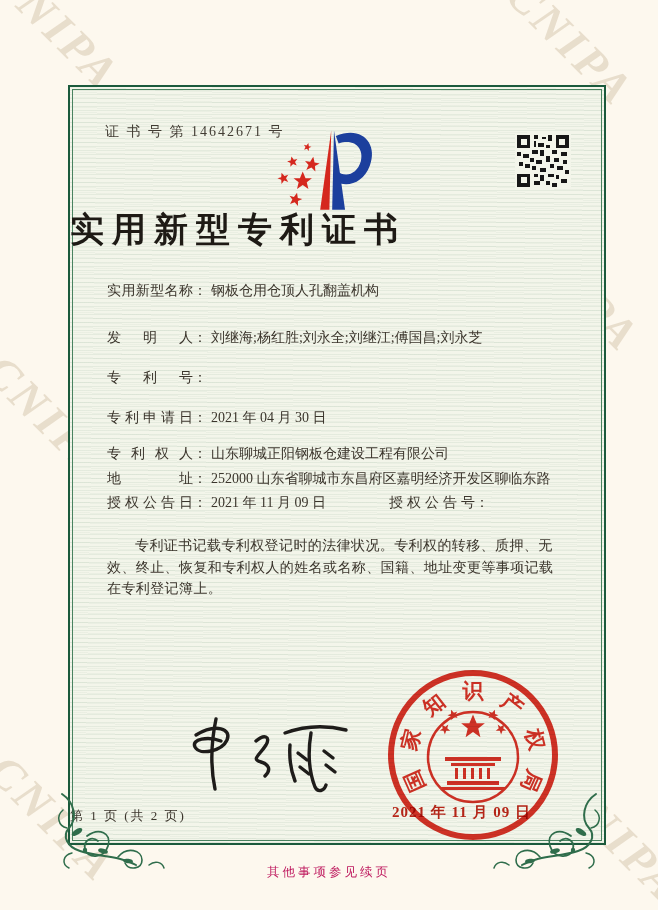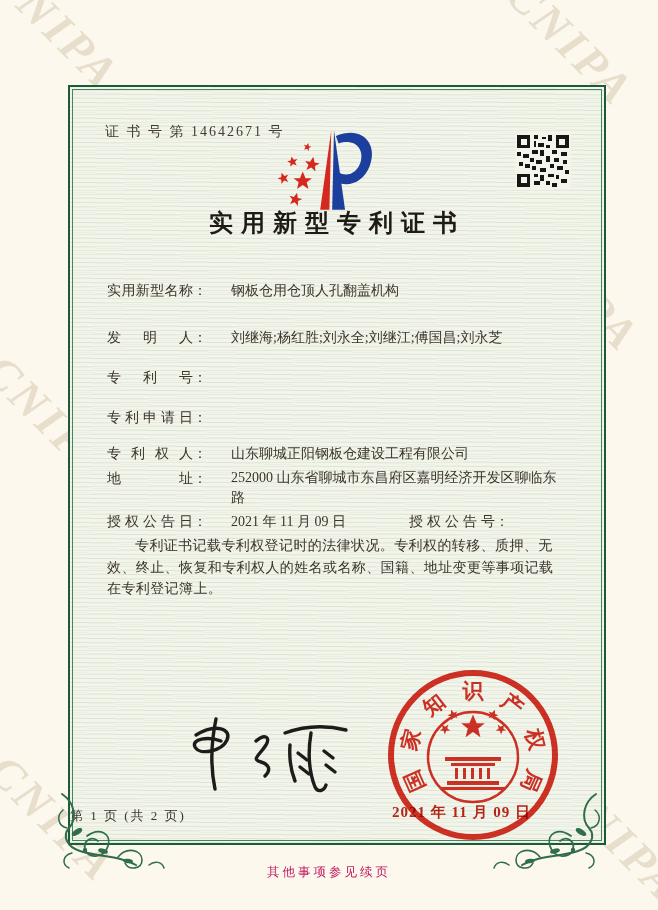--- a/index.html
+++ b/index.html
@@ -31,32 +31,32 @@
     position:absolute;inset:2px;border:1px solid #49825f;pointer-events:none;
   }
   
   .cert-no{
     position:absolute;left:35px;top:36px;
     font-size:14px;letter-spacing:2px;color:#413c33;
   }
   .qr{position:absolute;left:445px;top:46px;width:56px;height:56px;}
   .logo{position:absolute;left:202px;top:38px;width:124px;height:92px;}
   .title{
-    position:absolute;left:0;top:120px;width:100%;text-align:center;
-    font-size:24px;font-weight:bold;letter-spacing:8px;color:#1e1a15;
+    position:absolute;left:0;top:120px;width:100%;text-align:left;
+    font-size:34px;font-weight:bold;letter-spacing:8px;color:#1e1a15;
   }
   
   .fields{position:absolute;left:37px;top:193px;width:462px;font-size:14px;line-height:21px;color:#3b352c;}
-  .frow{display:flex;align-items:flex-start;}
+  .frow{display:flex;align-items:flex-end;}
   .flabel{
     display:inline-block;width:86px;flex:0 0 86px;
     text-align:justify;text-align-last:justify;text-justify:inter-character;
   }
   .fcolon{flex:0 0 auto;}
-  .fvalue{margin-left:24px;}
+  .fvalue{margin-left:4px;}
   .mb1{margin-bottom:26px;}.mb2{margin-bottom:19px;}.mb3{margin-bottom:19px;}
   .mb4{margin-bottom:15px;}.mb5{margin-bottom:4px;}.mb6{margin-bottom:3px;}
   .addr .fvalue div{line-height:20px;}
   .pairgap{margin-left:26px;}
   
   .paras{position:absolute;left:37px;top:448px;width:460px;font-size:14px;line-height:21.5px;letter-spacing:0.4px;color:#3b352c;}
   .paras p{margin:0;text-indent:2em;}
   
   .signer{
     position:absolute;left:38px;top:644px;
@@ -175,20 +175,21 @@
         <span class="fcolon">：</span>
       <span class="fvalue">刘继海;杨红胜;刘永全;刘继江;傅国昌;刘永芝</span>
     </div>
     <div class="frow mb3">
       <span class="flabel">专利号</span>
         <span class="fcolon">：</span>
     </div>
     <div class="frow mb4">
       <span class="flabel">专利申请日</span>
         <span class="fcolon">：</span>
+      <span class="fvalue">2021 年 04 月 30 日</span>
     </div>
     <div class="frow mb5">
       <span class="flabel">专利权人</span>
         <span class="fcolon">：</span>
       <span class="fvalue">山东聊城正阳钢板仓建设工程有限公司</span>
     </div>
     <div class="frow mb6 addr">
       <span class="flabel">地址</span>
         <span class="fcolon">：</span>
       <span class="fvalue">

